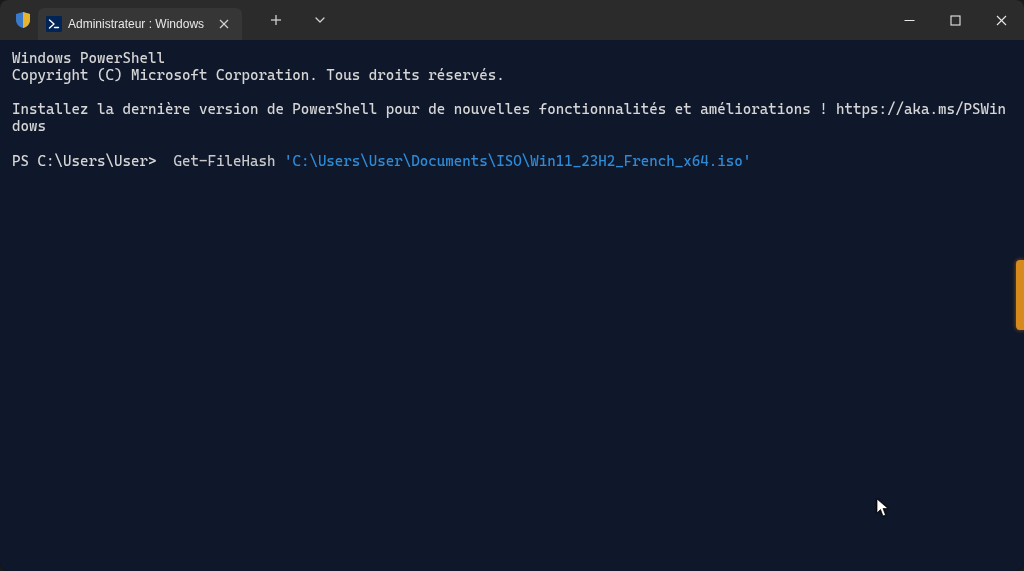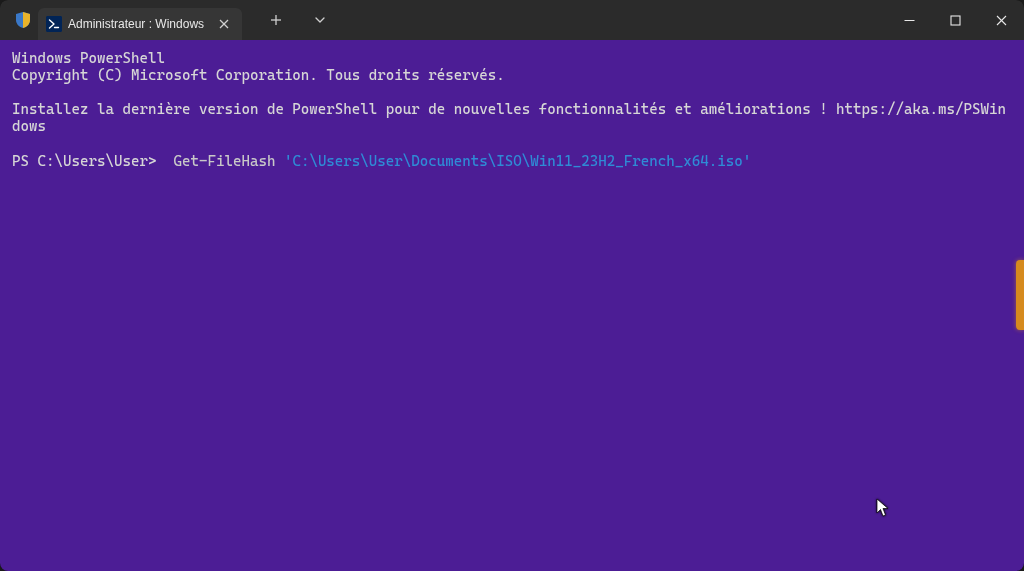--- a/index.html
+++ b/index.html
@@ -102,21 +102,21 @@
     height: 40px;
     display: flex;
     align-items: center;
     justify-content: center;
     color: #e8e8e8;
   }
   .win-btn svg { width: 11px; height: 11px; }
 
   .terminal {
     flex: 1;
-    background: #4c1d95;
+    background: #0f172a;
     padding: 10px 12px;
     color: #d6d6d6;
     font-family: Consolas, "Cascadia Mono", monospace;
     font-size: 14.5px;
     line-height: 1.18;
     white-space: pre-wrap;
     word-break: break-all;
     position: relative;
   }
   .cmd { color: #c8c8c8; }

